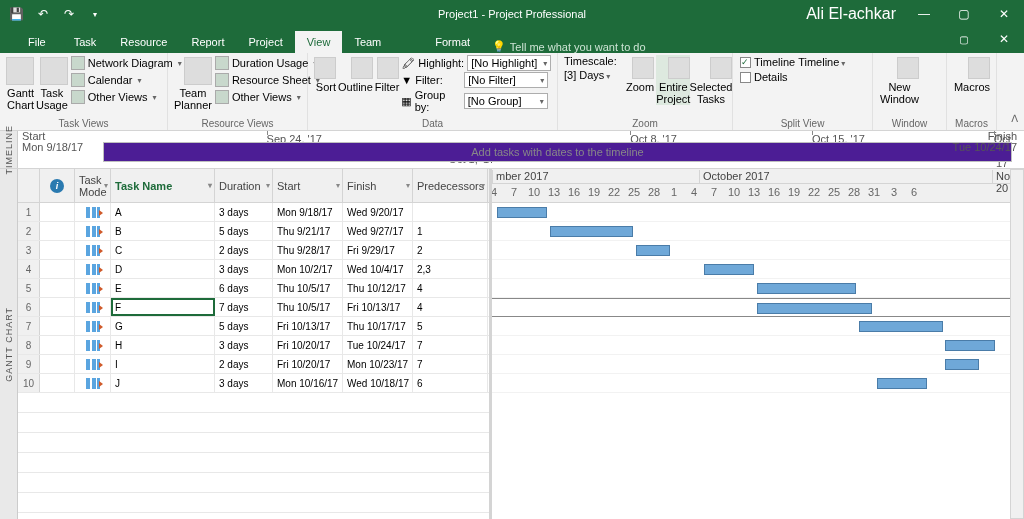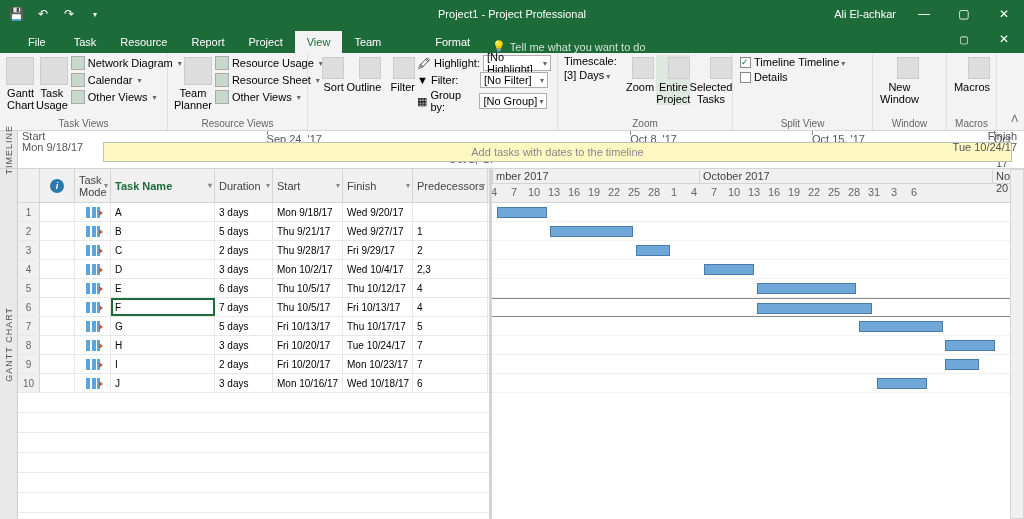--- a/index.html
+++ b/index.html
@@ -2,52 +2,52 @@
 <html><head>
 <meta charset="utf-8">
 <style>
 *{margin:0;padding:0;box-sizing:border-box;font-family:"Segoe UI",Arial,sans-serif;font-size:11px;-webkit-font-smoothing:antialiased}
 html,body{width:1024px;height:519px;overflow:hidden;background:#fff}
 .titlebar{height:28px;background:#1e6b3a;color:#fff;display:flex;align-items:center;position:relative}
 .tb-left{display:flex;align-items:center;gap:4px;padding-left:6px}
 .qat-btn{width:22px;height:22px;display:flex;align-items:center;justify-content:center;color:#fff;font-size:12px}
 .tb-context{position:absolute;left:326px;top:0;height:28px;display:flex;align-items:center;justify-content:center;width:130px;background:#2a7a47;font-size:11px;font-weight:400}
 .tb-title{position:absolute;left:50%;transform:translateX(-50%);font-size:11px}
-.tb-user{margin-left:auto;padding-right:8px;font-size:11px}
+.tb-user{margin-left:auto;padding-right:8px;font-size:16px}
 .tb-wbtn{width:40px;height:28px;display:flex;align-items:center;justify-content:center;color:#fff;font-size:12px}
 .menubar{height:25px;background:#1e6b3a;color:#fff;display:flex;align-items:flex-end;padding-left:12px;gap:0}
 .mtab{padding:5px 12px;font-size:11px;cursor:pointer}
 .mtab.file{background:#1e6b3a;color:#fff;padding:5px 16px}
 .mtab.active{background:#f3f3f3;color:#1e6b3a}
 .mtab.context{margin-left:0}
 .tellme{display:flex;align-items:center;gap:4px;margin-left:10px;color:#cde4d4}
 .ribbon{height:78px;background:#f3f3f3;border-bottom:1px solid #d4d4d4;display:flex;overflow:hidden}
 .rgroup{border-right:1px solid #e1e1e1;padding:2px 6px 1px;display:flex;flex-direction:column;justify-content:space-between}
 .rgroup-body{display:flex;gap:2px;height:60px;align-items:flex-start}
 .rgroup-label{text-align:center;font-size:10px;color:#666;padding-top:1px}
 .bigbtn{display:flex;flex-direction:column;align-items:flex-end;width:40px;text-align:center;font-size:10px;line-height:1.1;padding-top:2px}
 .bigbtn .bicon{width:28px;height:28px;background:#ddd;margin-bottom:2px;border:1px solid #ccc}
 .smbtns{display:flex;flex-direction:column;gap:1px}
 .smbtn{display:flex;align-items:center;font-size:10px;gap:3px;padding:1px;white-space:nowrap}
 .smbtn .si{width:14px;height:14px;background:#c8d8cc;border:1px solid #aaa;flex:0 0 14px}
 .dd{font-size:8px;color:#666;margin-left:2px}
 .fgrid{display:flex;flex-direction:column;gap:1px}
 .frow{display:flex;align-items:center;gap:3px;font-size:10px}
 .frow .fl{width:46px}
-.frow .fsel{border:1px solid #adadad;background:#fff;font-size:10px;padding:0 3px;height:16px;display:flex;align-items:center;justify-content:space-between;width:68px}
+.frow .fsel{border:1px solid #adadad;background:#fff;font-size:10px;padding:0 3px;height:16px;display:flex;align-items:center;justify-content:space-between;width:84px}
 .cb{width:11px;height:11px;border:1px solid #888;background:#fff}
 .cb.checked::after{content:"✓";font-size:9px;display:block;line-height:9px;color:#1e6b3a}
 .timeline-panel{height:38px;display:flex;border-bottom:1px solid #d4d4d4}
 .tl-vtab{width:18px;background:#e9e9e9;border-right:1px solid #ccc;display:flex;align-items:center;justify-content:center}
 .tl-vtab span{writing-mode:vertical-lr;transform:rotate(180deg);font-size:9px;color:#555;letter-spacing:1px}
 .tl-body{flex:1;position:relative;padding:2px 12px 2px 85px}
 .tl-tickrow{height:9px;position:relative;font-size:9px;color:#555}
 .tl-tick{position:absolute;top:0}
 .tl-tick::before{content:"";position:absolute;left:0;top:-2px;width:1px;height:4px;background:#888}
-.tl-main{height:20px;border:1px solid #bfbfbf;background:#fef9c3;display:flex;align-items:center;justify-content:center;color:#888;font-size:12px;position:relative}
+.tl-main{height:20px;border:1px solid #bfbfbf;background:#4c1d95;display:flex;align-items:center;justify-content:center;color:#888;font-size:12px;position:relative}
 .tl-start{position:absolute;left:4px;top:0;font-size:9px;color:#555;text-align:left;line-height:10px}
 .tl-end{position:absolute;right:7px;top:0;font-size:9px;color:#555;text-align:right;line-height:10px}
 .gantt-wrap{height:350px;display:flex}
 .gc-vtab{width:18px;background:#e9e9e9;border-right:1px solid #ccc;display:flex;align-items:center;justify-content:center}
 .gc-vtab span{writing-mode:vertical-lr;transform:rotate(180deg);font-size:9px;color:#555;letter-spacing:1px}
 .table-pane{width:474px;border-right:3px solid #d4d4d4;display:flex;flex-direction:column;overflow:hidden}
 .thead{display:flex;height:34px;background:#f0f0f0;border-bottom:1px solid #d4d4d4}
 .th{border-right:1px solid #d4d4d4;display:flex;align-items:center;padding:0 4px;font-size:10px;color:#444;position:relative}
 .th.task-name{color:#1e6b3a;font-weight:600}
 .th .dd2{position:absolute;right:2px;font-size:8px;color:#888}
@@ -160,21 +160,21 @@
   <div class="rgroup" style="width:140px">
     <div class="rgroup-body">
       <div class="bigbtn">
           <div class="bicon"></div>
           <div style="white-space:pre-line">Team
 Planner</div>
         </div>
       <div class="smbtns">
         <div class="smbtn">
             <span class="si"></span>
-            <span>Resource Usage</span>
+            <span>Duration Usage</span>
             <span class="dd">▾</span>
           </div>
         <div class="smbtn">
             <span class="si"></span>
             <span>Resource Sheet</span>
             <span class="dd">▾</span>
           </div>
         <div class="smbtn">
             <span class="si"></span>
             <span>Other Views</span>
@@ -218,20 +218,21 @@
         <div class="frow">
             <span>▦</span>
             <span class="fl">Group by:</span>
             <div class="fsel">
               <span>[No Group]</span>
               <span class="dd">▾</span>
             </div>
           </div>
       </div>
     </div>
+    <div class="rgroup-label">Data</div>
   </div>
   <div class="rgroup" style="width:175px">
     <div class="rgroup-body">
       <div style="display:flex;flex-direction:column;gap:2px">
         <div class="frow">
             <span>Timescale:</span>
           </div>
         <div class="fsel" style="width:60px"><span>[3] Days</span><span class="dd">▾</span></div>
       </div>
       <div class="bigbtn" style="width:34px">

